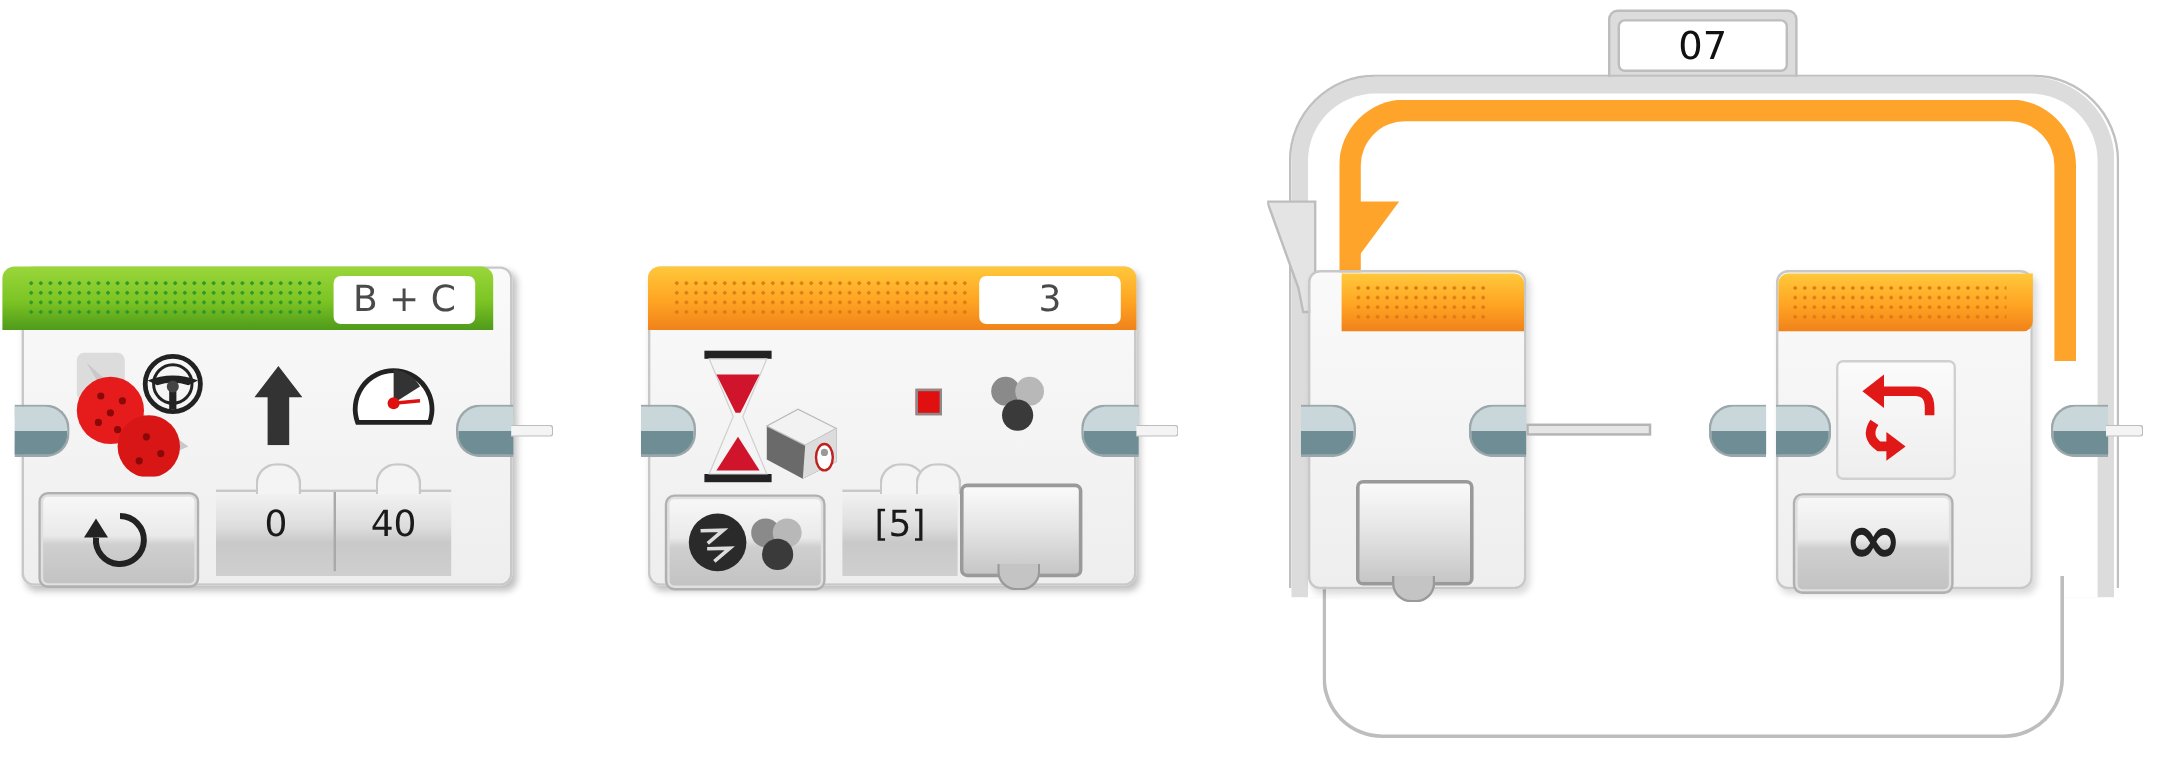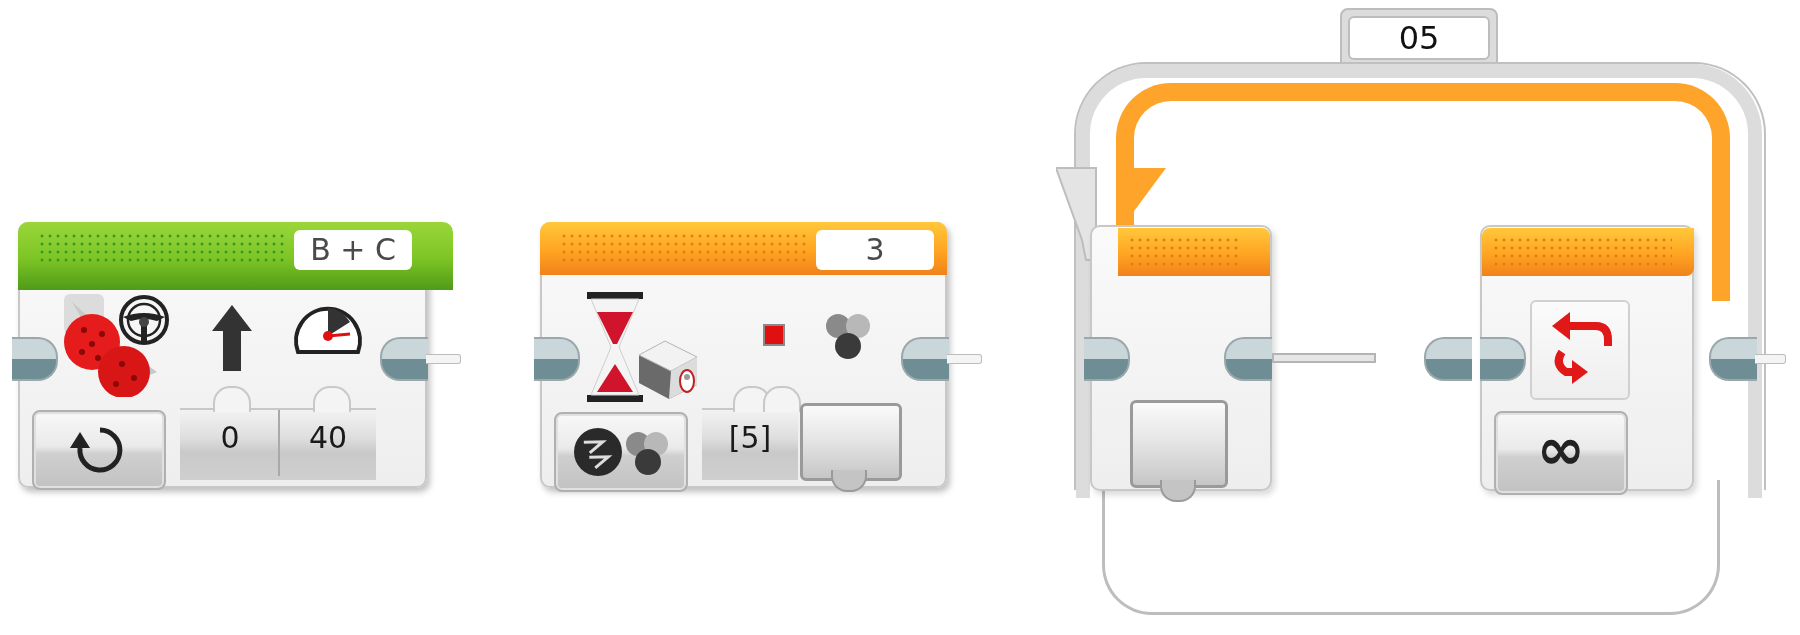--- a/index.html
+++ b/index.html
@@ -44,21 +44,21 @@
      border-bottom:none; box-shadow:0 0 0 2px #bdbdbd inset; }
   .loop-bottom { position:absolute; border:3px solid #bdbdbd; border-top:none; border-radius:0 0 50px 50px; }
   .orange-arc { position:absolute; border:18px solid #ffa42a; border-bottom:none; border-radius:55px 55px 0 0; }
 </style>
 </head>
 <body>
 
 <div class="block" style="left:0;top:0;">
 
   <div class="block-body" style="left:18px;top:222px;width:405px;height:262px;"></div>
-  <div class="header green" style="left:18px;top:222px;width:409px;height:68px;padding-left:26px;">
+  <div class="header green" style="left:2px;top:222px;width:409px;height:53px;">
     <div class="dots" style="left:20px;top:10px;width:250px;height:32px;"></div>
     <div class="hdr-field" style="left:276px;top:8px;width:118px;height:40px;">B + C</div>
   </div>
 
   <div class="conn-in" style="left:12px;top:337px;"></div>
 
   <div class="abs" style="left:62px;top:292px;width:112px;height:105px;">
     <svg width="112" height="105" viewBox="0 0 112 105">
       <rect x="2" y="2" width="40" height="40" rx="6" fill="#dcdcdc"></rect>
       <path d="M10 10 L60 55 L95 80 L60 95 Z" fill="#c8c8c8"></path>
@@ -178,21 +178,21 @@
       <circle cx="82" cy="30" r="12" fill="#8a8a8a"></circle>
       <circle cx="100" cy="30" r="12" fill="#b8b8b8"></circle>
       <circle cx="92" cy="48" r="13" fill="#3a3a3a"></circle>
     </svg>
   </div>
 </div>
 
 <div class="block" style="left:0;top:0;">
 
   <div class="abs" style="left:1340px;top:8px;width:154px;height:60px;background:#dcdcdc;border:2px solid #bdbdbd;border-radius:8px 8px 0 0;"></div>
-  <div class="abs" style="left:1348px;top:16px;width:138px;height:40px;background:#fff;border:2px solid #bdbdbd;border-radius:6px;font-size:32px;line-height:40px;text-align:center;color:#111;">05</div>
+  <div class="abs" style="left:1348px;top:16px;width:138px;height:40px;background:#fff;border:2px solid #bdbdbd;border-radius:6px;font-size:32px;line-height:40px;text-align:center;color:#111;">07</div>
 
   <div class="loop-frame" style="left:1076px;top:64px;width:658px;height:420px;box-shadow:none;outline:none;"></div>
 
   <div class="abs" style="left:1074px;top:62px;width:688px;height:426px;border:2px solid #c0c0c0;border-bottom:none;border-radius:72px 72px 0 0;"></div>
 
   <div class="loop-bottom" style="left:1102px;top:480px;width:612px;height:132px;"></div>
 
   <div class="orange-arc" style="left:1116px;top:83px;width:578px;height:200px;"></div>
 
   <svg class="abs" width="110" height="110" viewBox="0 0 110 110" style="left:1056px;top:160px;">

